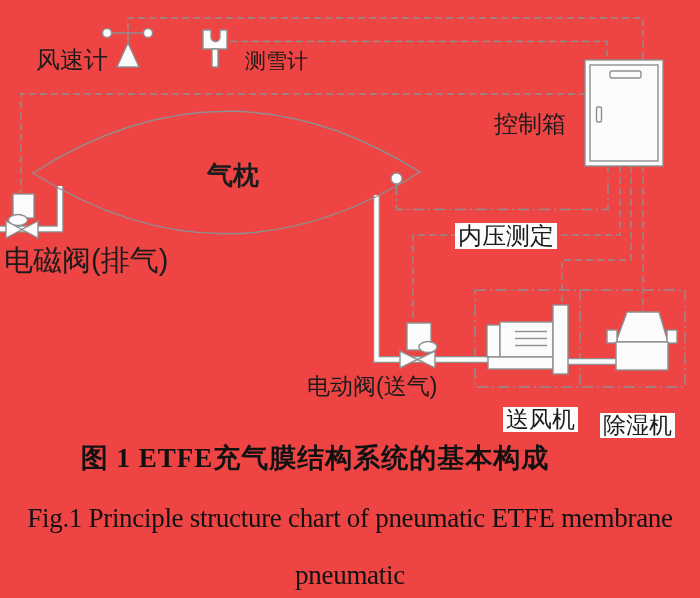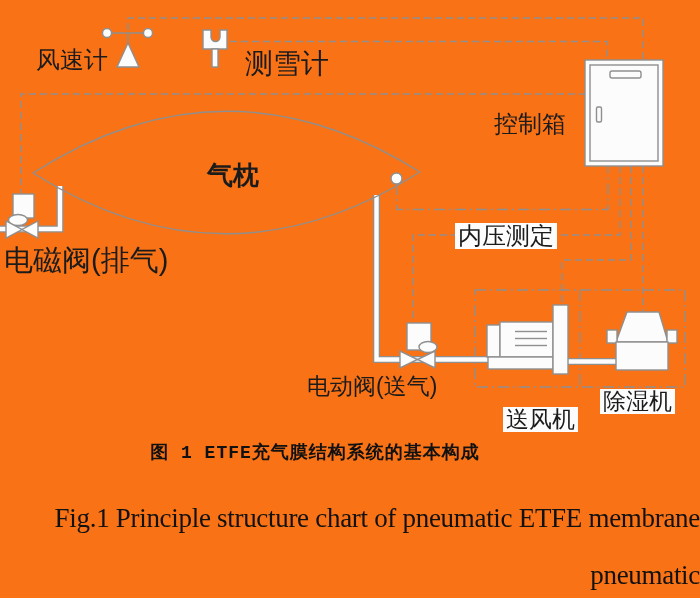--- a/index.html
+++ b/index.html
@@ -1,45 +1,45 @@
 <!DOCTYPE html>
 <html><head>
 <meta charset="utf-8">
 <style>
   html,body{margin:0;padding:0;background:#fff;}
   .page{
     position:relative;
     width:700px;height:598px;
-    background:#f97316;
+    background:#ef4444;
     font-family:"Liberation Sans", sans-serif;
     overflow:hidden;
   }
   .page svg{position:absolute;left:0;top:0;}
   .lbl{
     position:absolute;
     color:#1b1b1b;
     white-space:nowrap;
     line-height:1.1;
   }
   .lbl.bg{background:#fcfcfc;padding:0 3px;margin-top:36px;}
   .cap-zh{
     position:absolute;
     left:0;right:70px;top:440px;
     text-align:center;
-    font-family:Liberation Mono, monospace;
+    font-family:Liberation Serif, serif;
     font-weight:bold;
-    font-size:18px;
+    font-size:27px;
     color:#111;
     letter-spacing:1px;
     white-space:nowrap;
   }
   .cap-en{
     position:absolute;
     left:0;right:0;
-    text-align:right;
+    text-align:center;
     font-family:"Liberation Serif", serif;
     font-size:27px;
     letter-spacing:-0.3px;
     color:#111;
     white-space:nowrap;
   }
 </style>
 </head>
 <body>
 
@@ -125,35 +125,35 @@
     <g stroke="#8f8f8f" stroke-width="1.4" fill="#fcfcfc">
       <path d="M627,312 L659,312 L668,342 L616,342 Z"></path>
       <rect x="607" y="330" width="10" height="13"></rect>
       <rect x="667" y="330" width="10" height="13"></rect>
       <rect x="616" y="342" width="52" height="28"></rect>
     </g>
   </svg>
 
   <span class="lbl" style="left:36px;top:47px;font-size:24px;">风速计</span>
 
-  <span class="lbl" style="left:245px;top:49px;font-size:28px;text-align:right;">测雪计</span>
+  <span class="lbl" style="left:245px;top:49px;font-size:21px;text-align:right;">测雪计</span>
 
   <span class="lbl" style="left:207px;top:161px;font-size:26px;font-weight:bold;">气枕</span>
 
   <span class="lbl" style="left:494px;top:111px;font-size:24px;text-align:center;">控制箱</span>
 
   <span class="lbl bg" style="left:455px;top:187px;font-size:24px;">内压测定</span>
 
   <span class="lbl" style="left:4px;top:245px;font-size:29px;">电磁阀(排气)</span>
 
   <span class="lbl" style="left:307px;top:374px;font-size:23px;">电动阀(送气)</span>
 
   <span class="lbl bg" style="left:503px;top:371px;font-size:23px;">送风机</span>
 
-  <span class="lbl bg" style="left:600px;top:353px;font-size:23px;">除湿机</span>
+  <span class="lbl bg" style="left:600px;top:377px;font-size:23px;">除湿机</span>
 
   <div class="cap-zh">图 1 ETFE充气膜结构系统的基本构成</div>
 
   <div class="cap-en" style="top:503px;">Fig.1 Principle structure chart of pneumatic ETFE membrane</div>
 
   <div class="cap-en" style="top:560px;">pneumatic</div>
 
 </div>
 
 </body></html>

